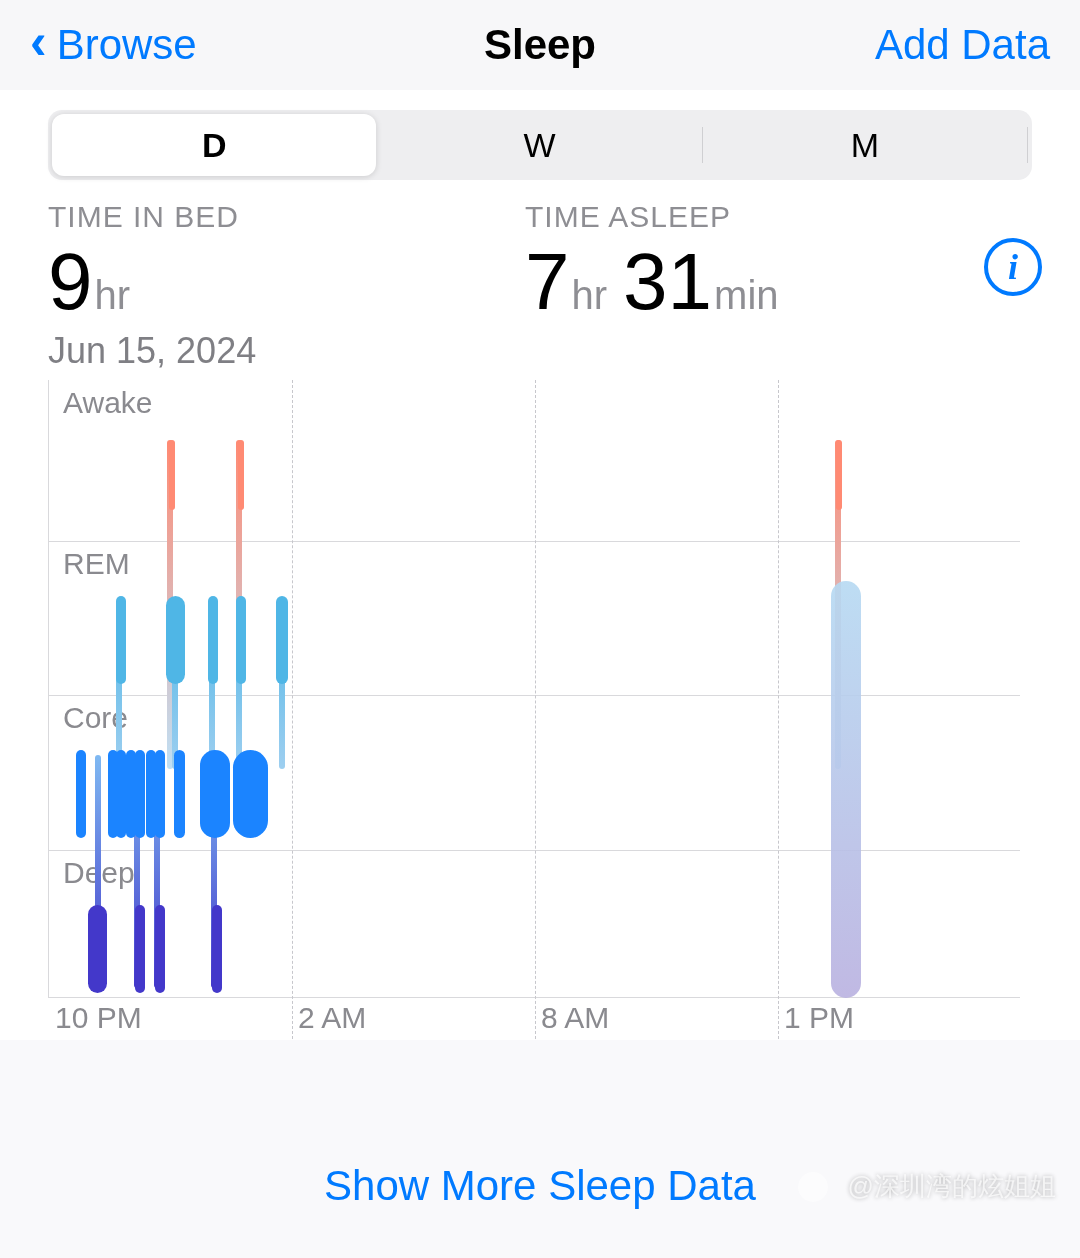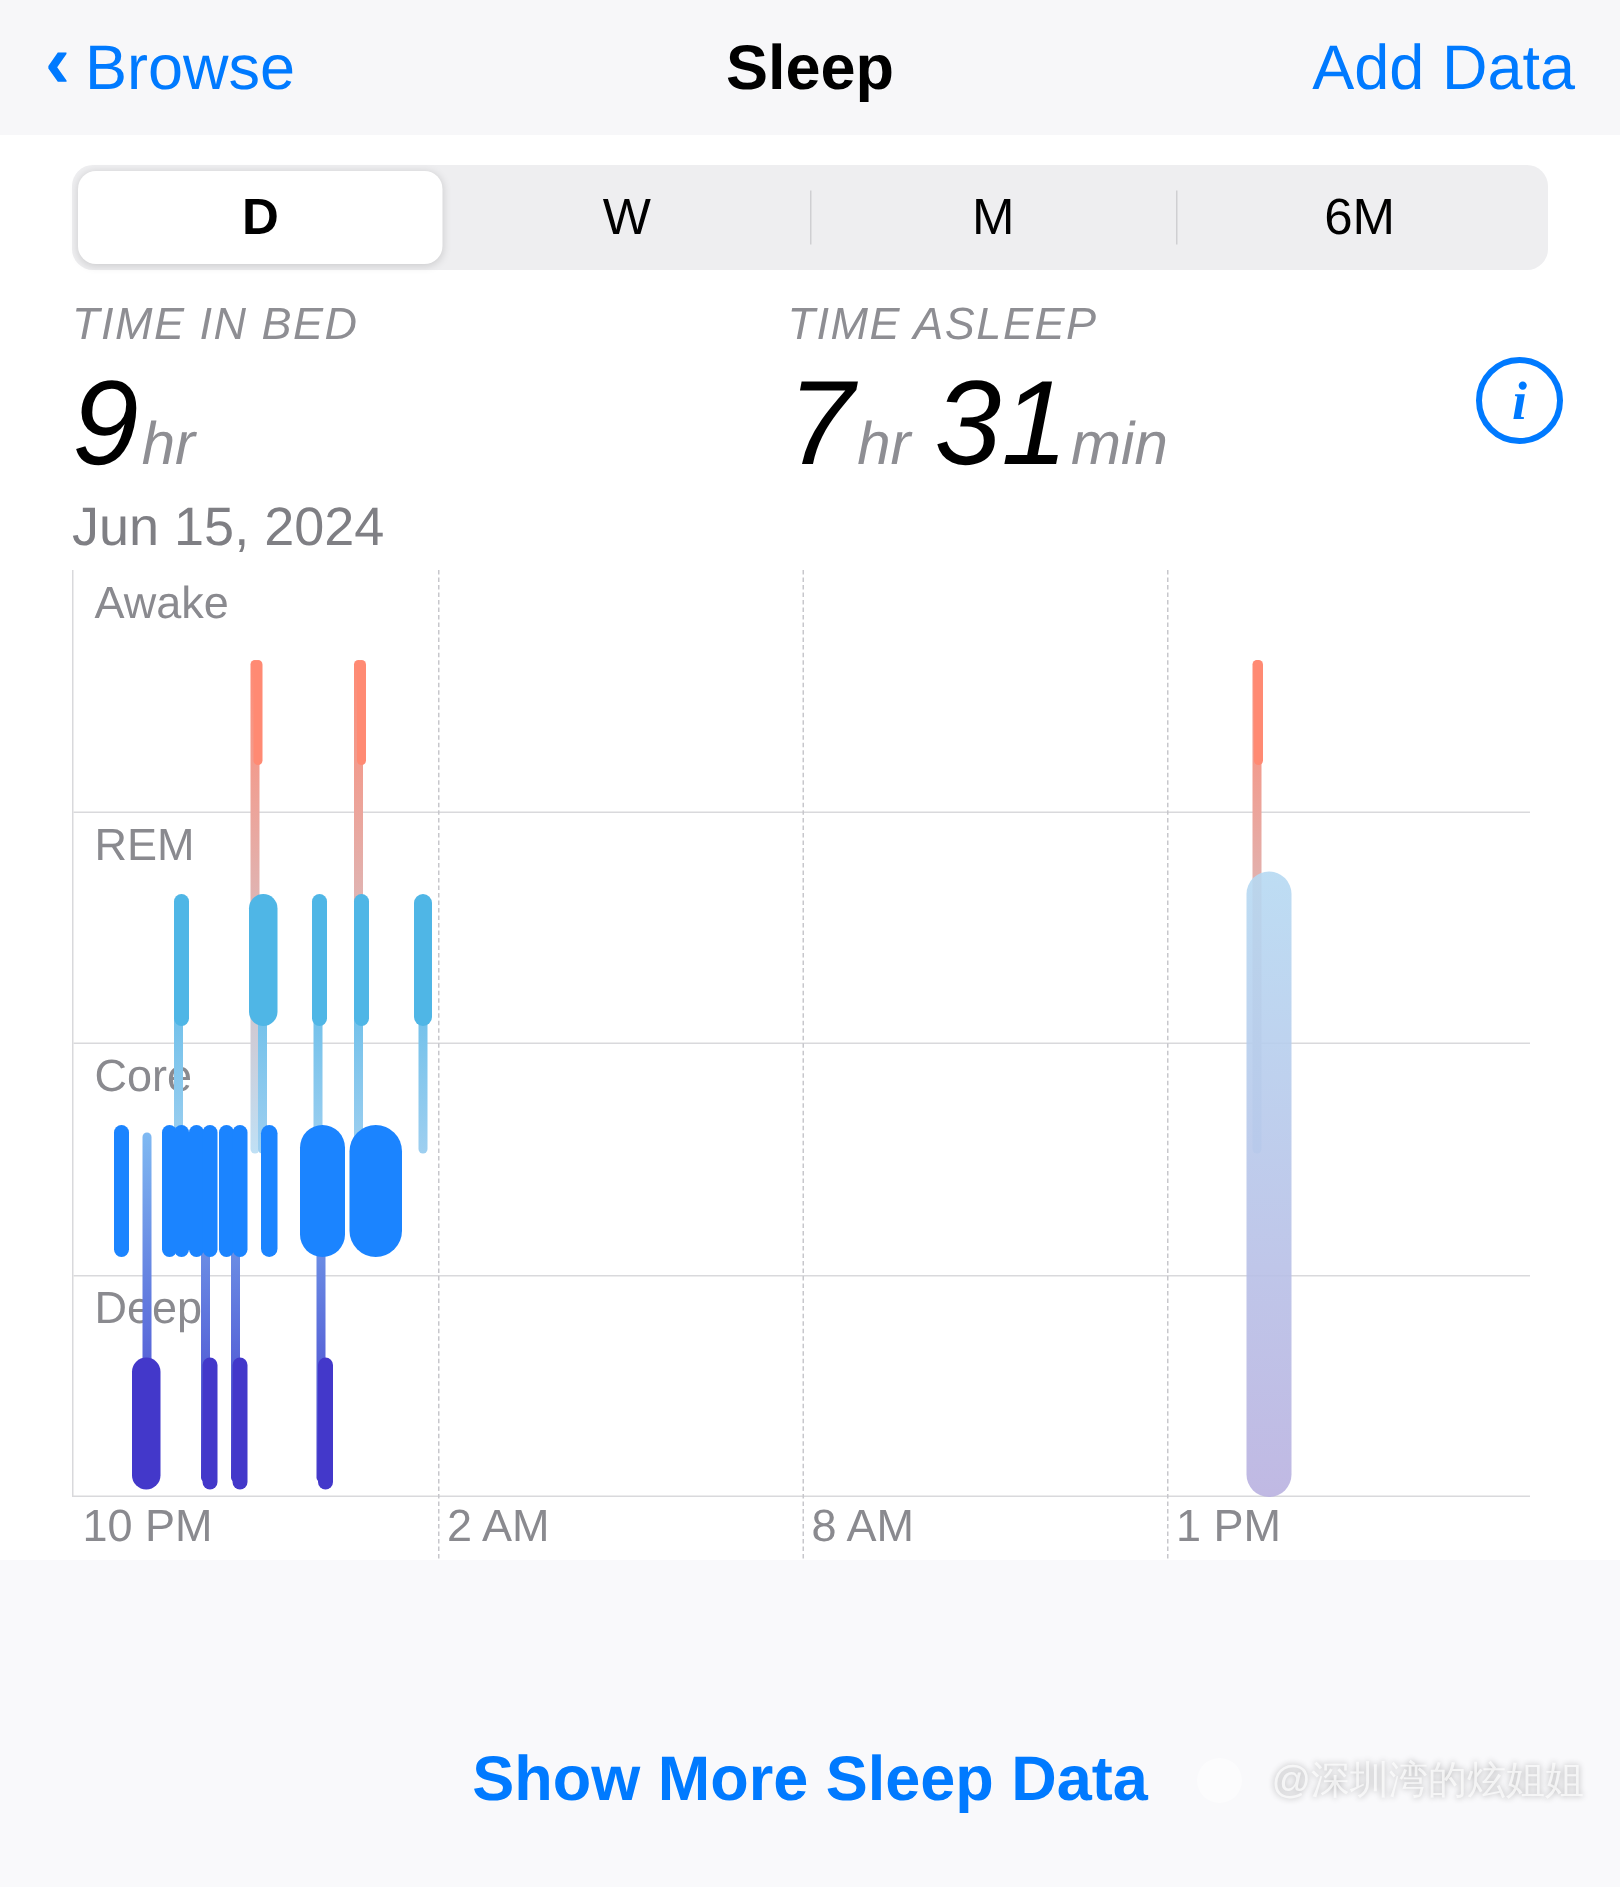--- a/index.html
+++ b/index.html
@@ -77,21 +77,21 @@
     height: 36px;
     background: #cfcfd2;
     align-self: center;
   }
   
   .summary {
     display: flex;
     padding: 20px 48px 0 48px;
     position: relative;
   }
-  .summary-col { flex: 1; min-width: 0; font-style: italic; }
+  .summary-col { flex: 1; min-width: 0; }
   .summary-col.right { margin-left: -30px; }
   .summary-label {
     color: #8e8e93;
     font-size: 30px;
     font-weight: 500;
     letter-spacing: 1px;
   }
   .big-row { display: flex; align-items: baseline; margin-top: 2px; }
   .big-num { font-size: 80px; font-weight: 500; color: #000; }
   .big-unit { font-size: 40px; color: #8e8e93; margin-left: 2px; }
@@ -160,21 +160,21 @@
     width: 6px;
     border-radius: 3px;
   }
   .show-more {
     position: absolute;
     left: 0; right: 0;
     bottom: 48px;
     text-align: center;
     color: #007aff;
     font-size: 42px;
-    font-weight: 700;
+    font-weight: 400;
   }
   .watermark {
     position: absolute;
     right: 24px;
     bottom: 54px;
     font-size: 26px;
     display: flex;
     align-items: center;
     gap: 20px;
   }
@@ -208,23 +208,20 @@
       </div>
     <div class="seg-sep" style="visibility:hidden"></div>
     <div class="seg-item">
         <span>W</span>
       </div>
     <div class="seg-sep"></div>
     <div class="seg-item">
         <span>M</span>
       </div>
     <div class="seg-sep"></div>
-    <div class="seg-item">
-        <span>6M</span>
-      </div>
   </div>
 
   <div class="summary">
     <div class="summary-col">
       <div class="summary-label">TIME IN BED</div>
       <div class="big-row">
         <span class="big-num">9</span>
         <span class="big-unit">hr</span>
       </div>
     </div>

